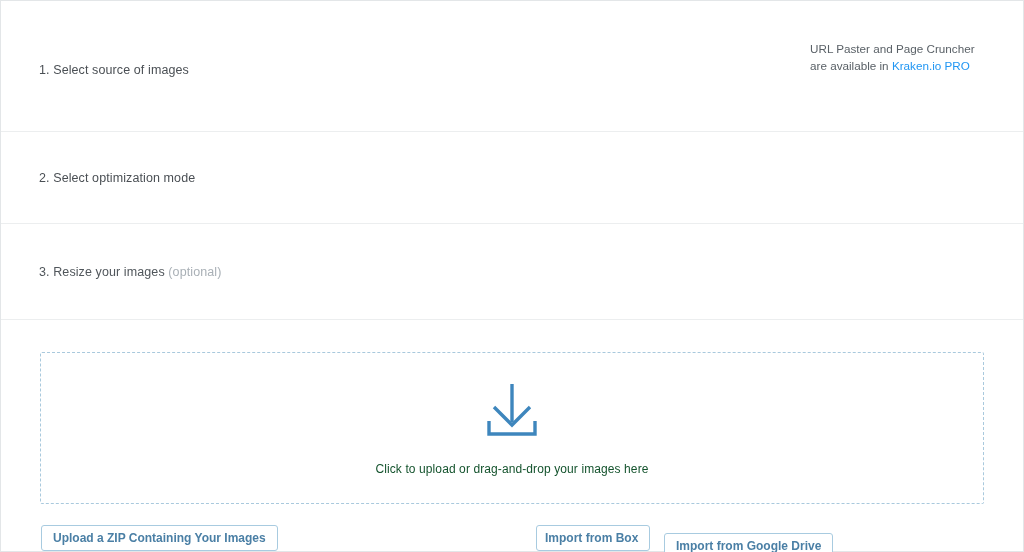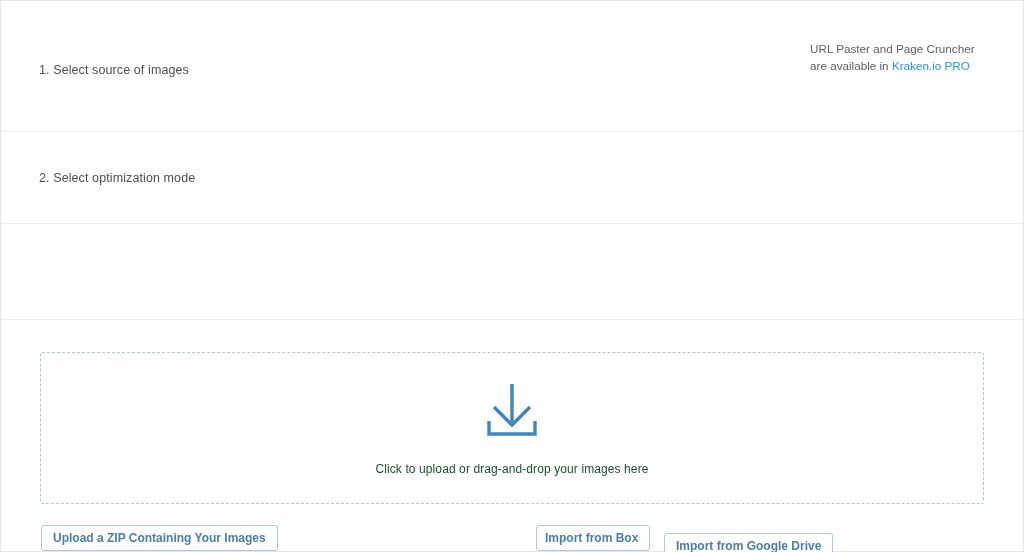--- a/index.html
+++ b/index.html
@@ -293,20 +293,21 @@
     <div class="segmented group-mode">
       <div class="seg-btn active">LOSSY</div>
       <div class="seg-btn">LOSSLESS</div>
       <div class="seg-btn">EXPERT</div>
     </div>
 
     <div class="help-icon help-mode">?</div>
   </div>
 
   <div class="step-row row-3 disabled">
+    <div class="step-label"><span>3. Resize your images </span><span class="optional">(optional)</span></div>
 
     <div class="resize-panel">
       <span class="field-label strategy-label">Strategy:</span>
       <div class="strategy-select">
         <span>Don't Resize</span>
         <span class="caret"></span>
       </div>
 
       <span class="field-label dim-label">Width:</span>
       <input class="dim-input" type="text" placeholder="px" style="">

